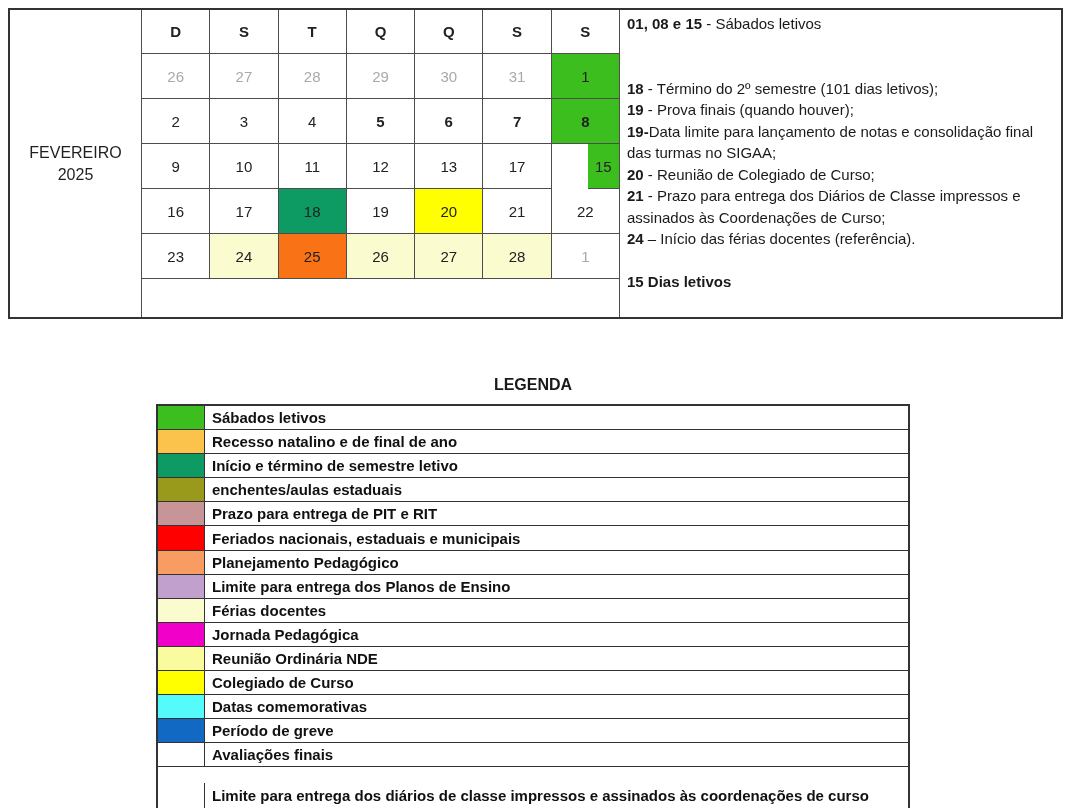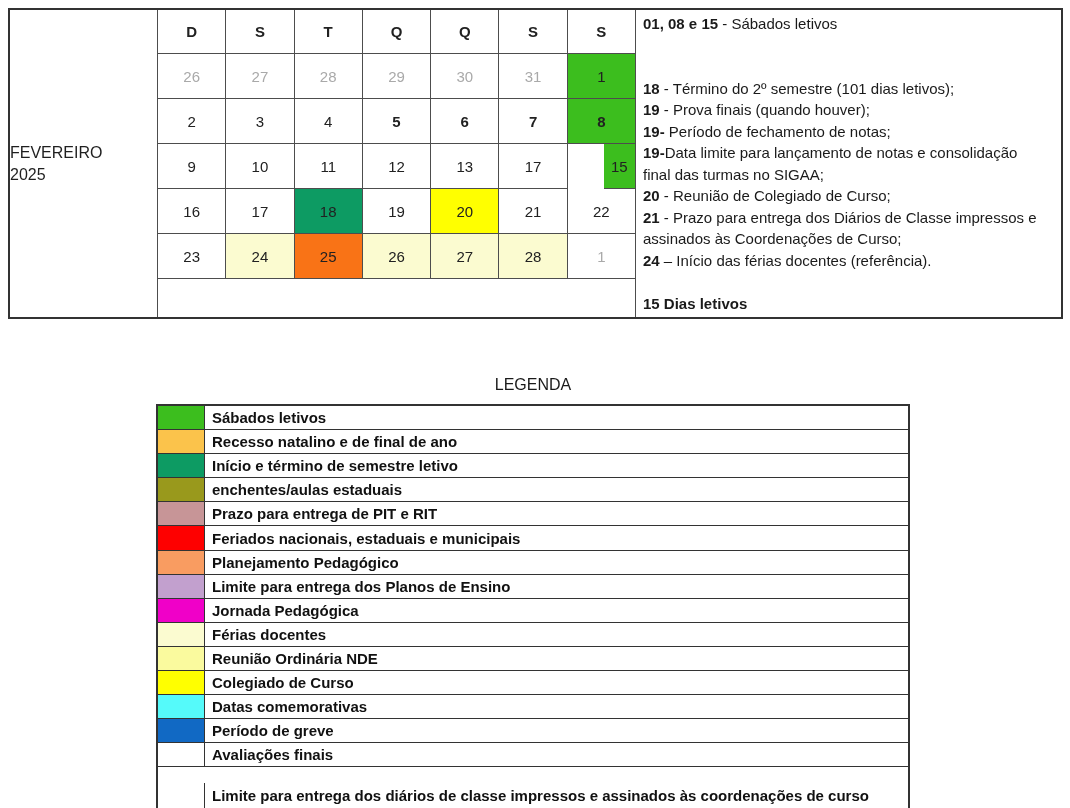--- a/index.html
+++ b/index.html
@@ -13,24 +13,24 @@
 
   
   .top-block {
     position: absolute; left: 8px; top: 8px;
     width: 1055px; height: 311px;
     border: 2px solid #333;
     display: flex;
     background: #fff;
   }
   .month-cell {
-    width: 148px;
+    width: 132px;
     border-right: 1px solid #4d4d4d;
     display: flex; flex-direction: column;
-    justify-content: center; align-items: flex-start;
+    justify-content: center; align-items: center;
     font-size: 16px; line-height: 22px; color: #1f1f1f;
   }
   .calendar-grid {
     width: 478px;
     display: grid;
     grid-template-columns: repeat(7, 1fr);
     grid-template-rows: 44px repeat(5, 45px) 1fr;
   }
   .cal-cell {
     border-right: 1px solid #4d4d4d;
@@ -49,21 +49,21 @@
     padding: 3px 15px 0 7px;
     font-size: 15px;
     line-height: 21.5px;
     overflow: hidden;
   }
   .note-line.blank { height: 21.5px; }
   .nb { font-weight: bold; }
 
   
   .legend-block { position: absolute; left: 156px; top: 376px; width: 754px; }
-  .legend-title { text-align: center; font-weight: normal; font-size: 16px; margin-bottom: 10px; }
+  .legend-title { text-align: center; font-weight: bold; font-size: 16px; margin-bottom: 10px; }
   .legend-table { border: 2px solid #333; background: #fff; }
   .legend-row { display: flex; height: 24.1px; border-bottom: 1px solid #333; }
   .legend-row:last-child { border-bottom: none; margin-top: 16px; }
   .legend-swatch { width: 47px; border-right: 1px solid #333; }
   .legend-label {
     flex: 1; display: flex; align-items: center;
     padding-left: 7px; font-size: 15px; font-weight: bold; color: #111;
   }
 </style>
 </head>
@@ -118,21 +118,20 @@
       <div class="cal-cell cal-day" style="background: rgb(251, 251, 208);">28</div>
       <div class="cal-cell cal-day muted">1</div>
       <div class="cal-cell cal-empty"></div>
     </div>
   <div class="notes-panel">
       <div class="note-line"><span class="nb">01, 08 e 15</span><span> - Sábados letivos</span></div>
       <div class="note-line blank"></div>
       <div class="note-line blank"></div>
       <div class="note-line"><span class="nb">18</span><span> - Término do 2º semestre (101 dias letivos);</span></div>
       <div class="note-line"><span class="nb">19</span><span> - Prova finais (quando houver);</span></div>
-      <div class="note-line"><span class="nb">19-</span><span> Período de fechamento de notas;</span></div>
       <div class="note-line"><span class="nb">19-</span><span>Data limite para lançamento de notas e consolidação final das turmas no SIGAA;</span></div>
       <div class="note-line"><span class="nb">20</span><span> - Reunião de Colegiado de Curso;</span></div>
       <div class="note-line"><span class="nb">21</span><span> - Prazo para entrega dos Diários de Classe impressos e assinados às Coordenações de Curso;</span></div>
       <div class="note-line"><span class="nb">24</span><span> – Início das férias docentes (referência).</span></div>
       <div class="note-line blank"></div>
       <div class="note-line"><span class="nb">15 Dias letivos</span><span></span></div>
     </div>
 </div>
 
 <div class="legend-block">
@@ -164,28 +163,28 @@
       </div>
       <div class="legend-row">
         <div class="legend-swatch" style="background: rgb(249, 156, 97);"></div>
         <div class="legend-label">Planejamento Pedagógico</div>
       </div>
       <div class="legend-row">
         <div class="legend-swatch" style="background: rgb(194, 160, 206);"></div>
         <div class="legend-label">Limite para entrega dos Planos de Ensino</div>
       </div>
       <div class="legend-row">
+        <div class="legend-swatch" style="background: rgb(251, 251, 208);"></div>
+        <div class="legend-label">Férias docentes</div>
+      </div>
+      <div class="legend-row">
         <div class="legend-swatch" style="background: rgb(240, 0, 200);"></div>
         <div class="legend-label">Jornada Pedagógica</div>
       </div>
       <div class="legend-row">
-        <div class="legend-swatch" style="background: rgb(251, 251, 208);"></div>
-        <div class="legend-label">Férias docentes</div>
-      </div>
-      <div class="legend-row">
         <div class="legend-swatch" style="background: rgb(250, 250, 158);"></div>
         <div class="legend-label">Reunião Ordinária NDE</div>
       </div>
       <div class="legend-row">
         <div class="legend-swatch" style="background: rgb(255, 255, 0);"></div>
         <div class="legend-label">Colegiado de Curso</div>
       </div>
       <div class="legend-row">
         <div class="legend-swatch" style="background: rgb(85, 250, 250);"></div>
         <div class="legend-label">Datas comemorativas</div>

